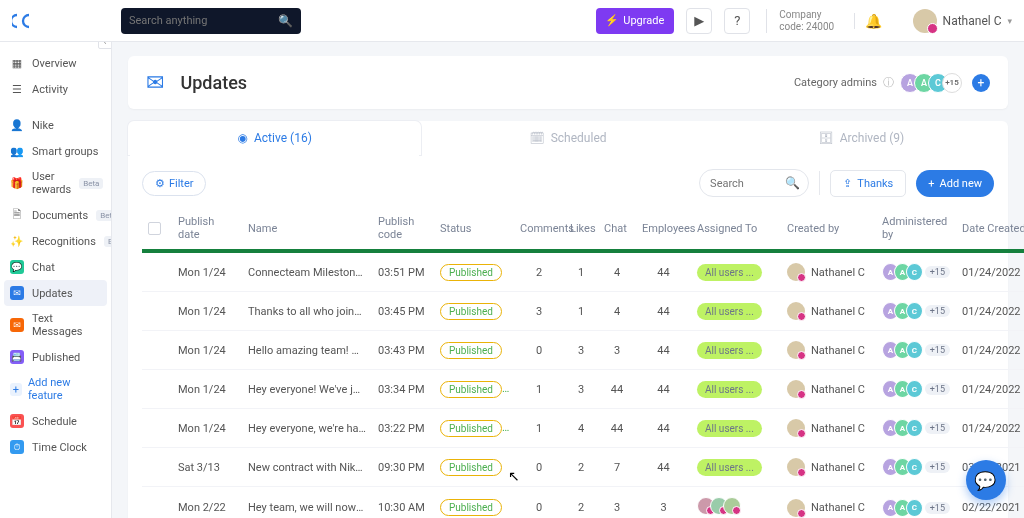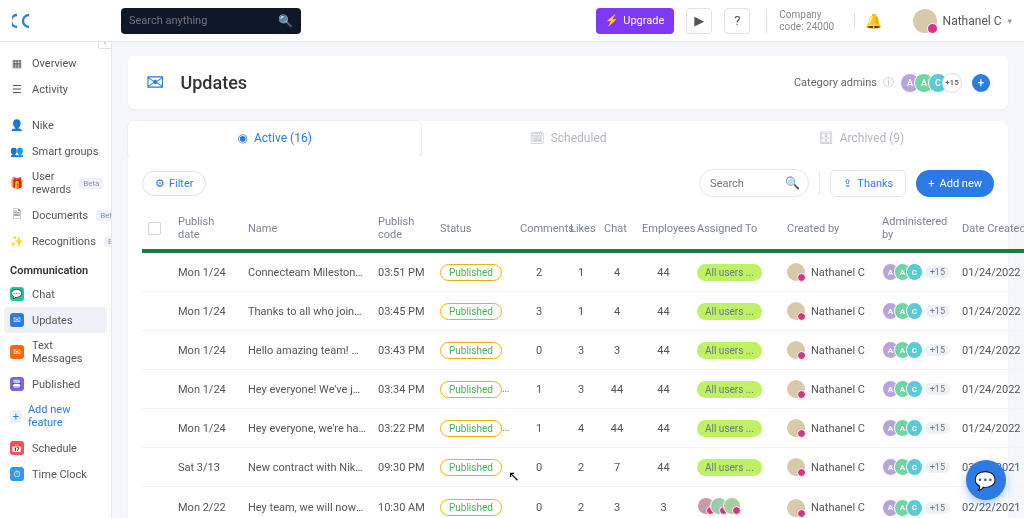--- a/index.html
+++ b/index.html
@@ -156,21 +156,20 @@
     <div class="side-item">
         <span class="side-icon">🗎</span>
         <span>Documents</span>
         <span class="side-badge">Beta</span>
       </div>
     <div class="side-item">
         <span class="side-icon">✨</span>
         <span>Recognitions</span>
         <span class="side-badge">Beta</span>
       </div>
-    <div class="side-heading">Communication</div>
     <div class="side-item">
         <span class="side-icon sq" style="background:#20c997">💬</span>
         <span>Chat</span>
       </div>
     <div class="side-item active">
         <span class="side-icon sq" style="background:#2c7be5">✉</span>
         <span>Updates</span>
       </div>
     <div class="side-item">
         <span class="side-icon sq" style="background:#f76707">✉</span>

